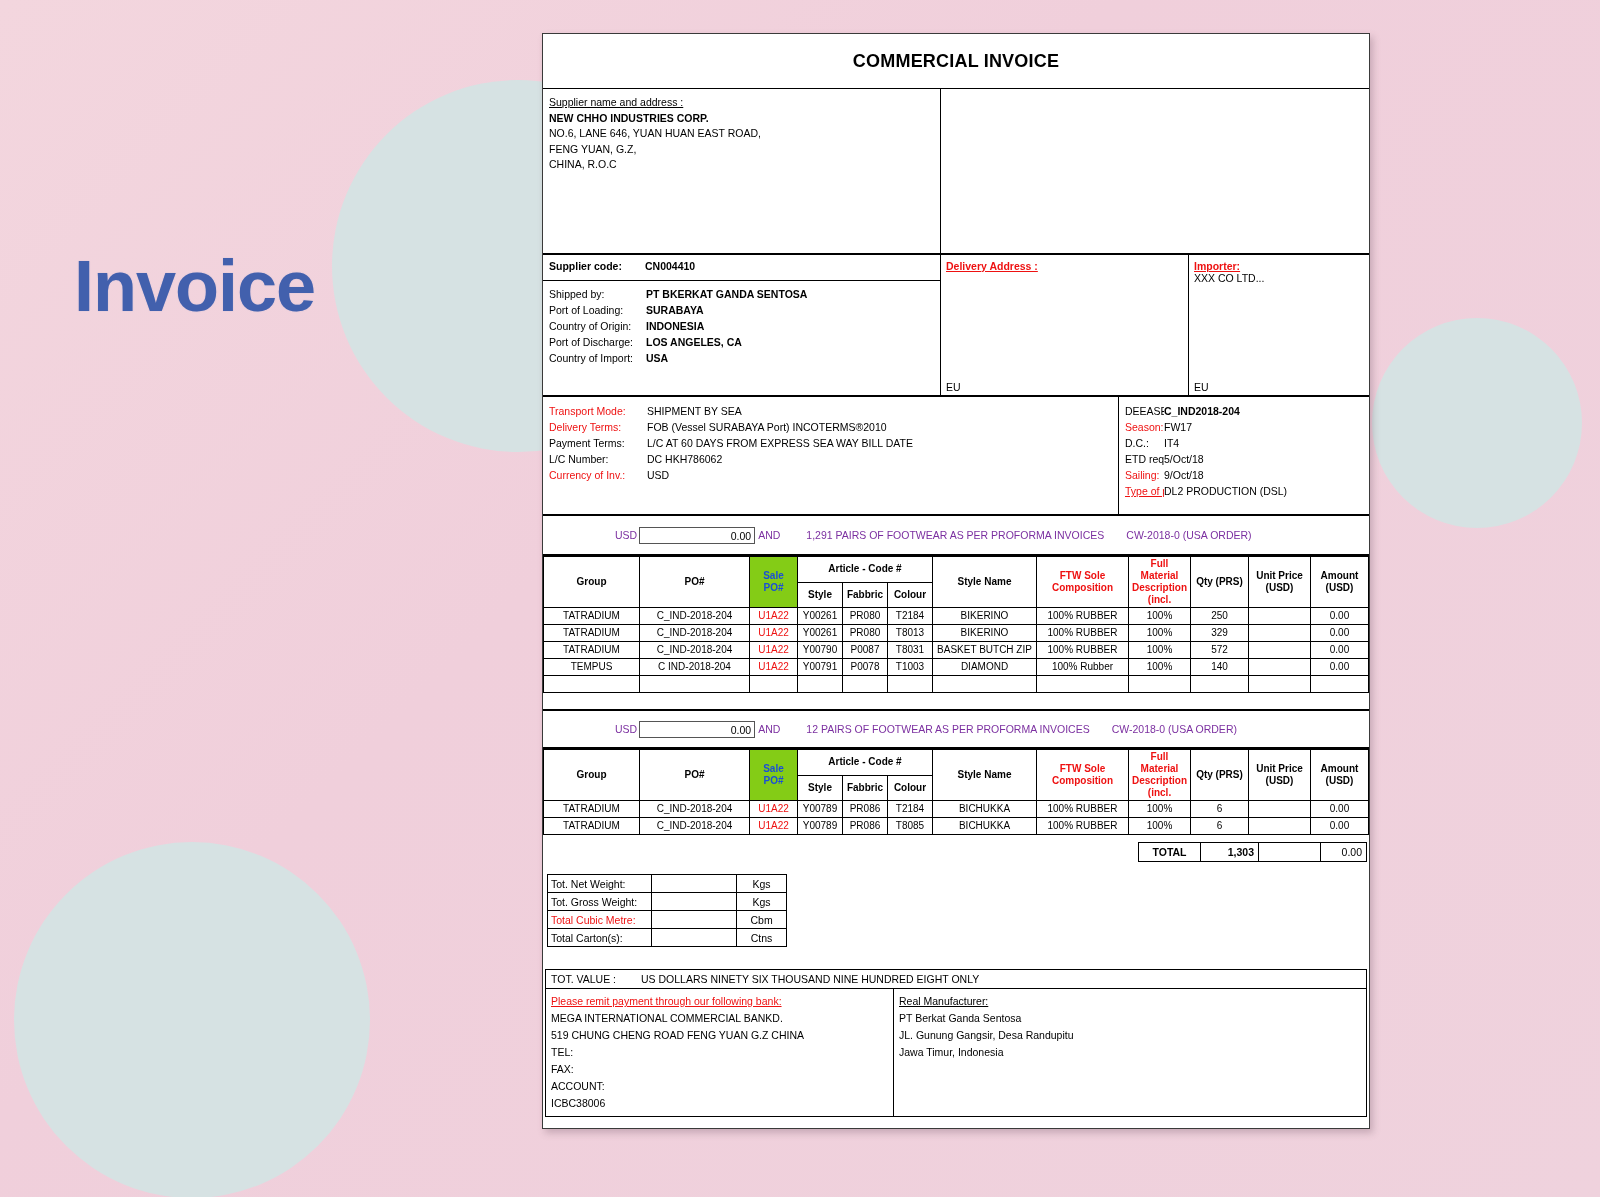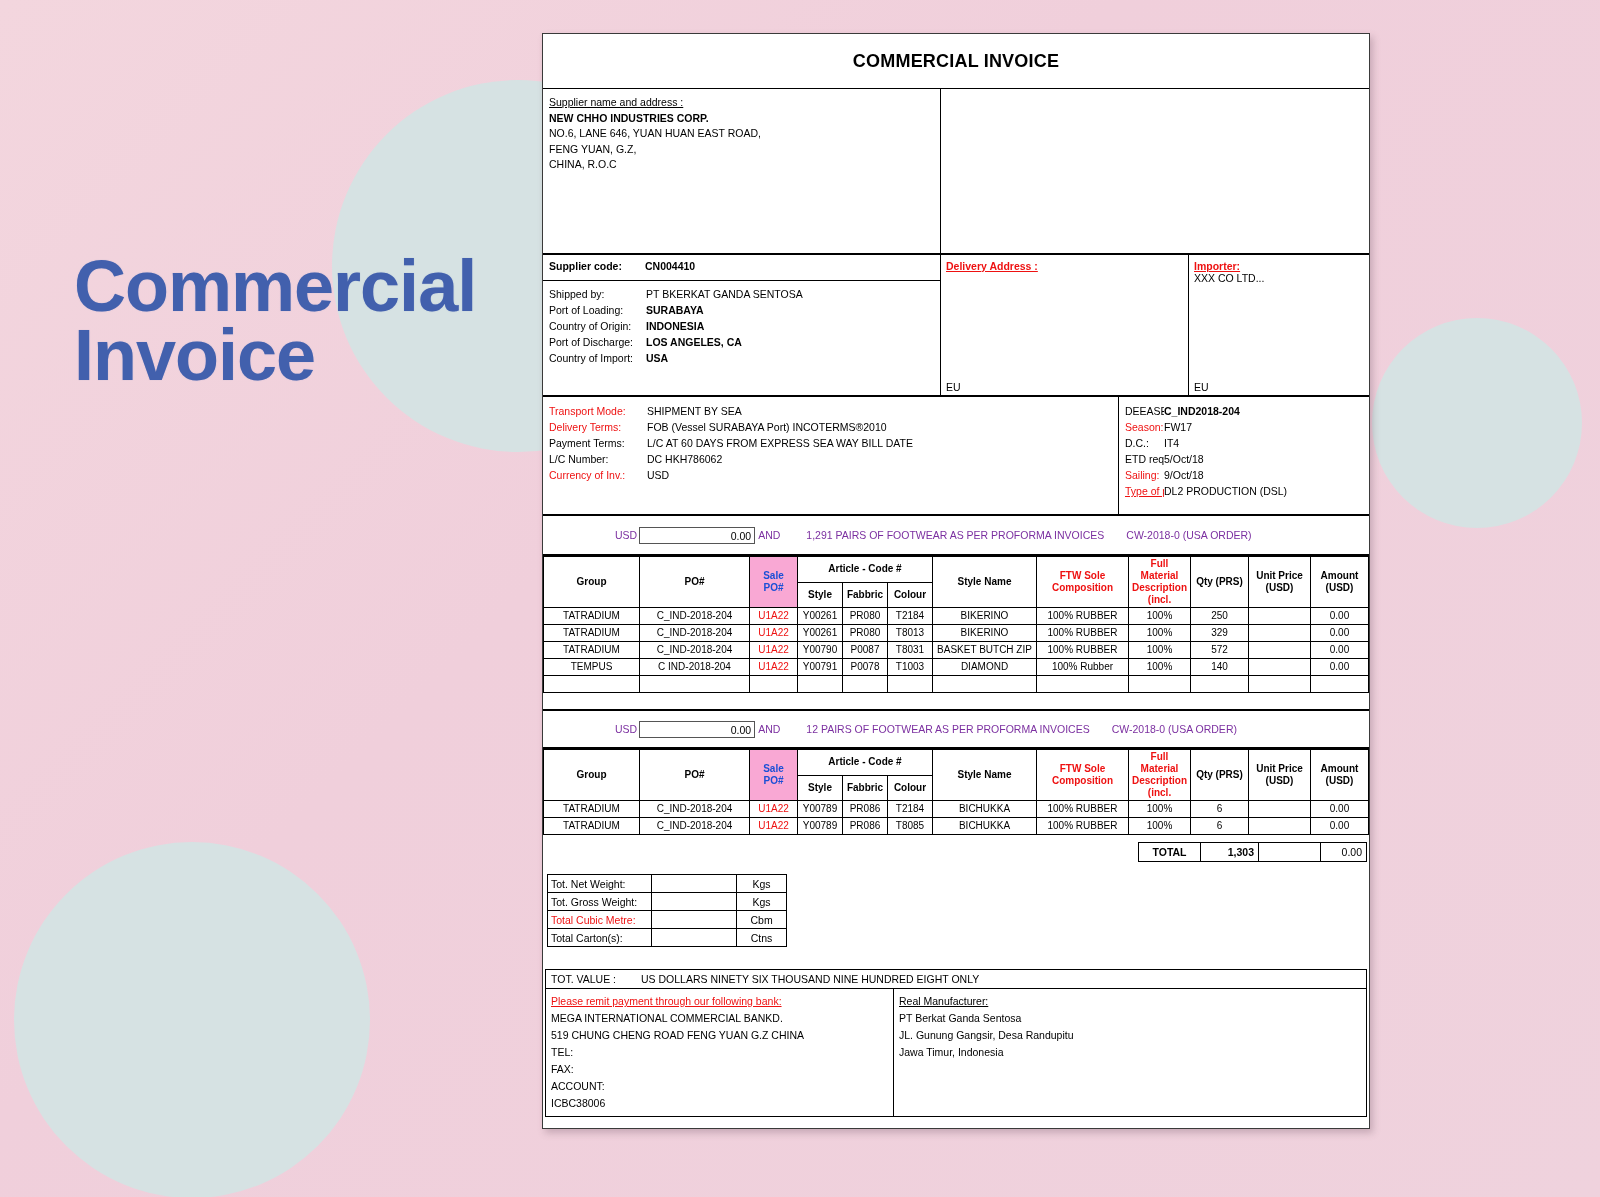--- a/index.html
+++ b/index.html
@@ -90,21 +90,21 @@
   .usd-box { width: 116px; height: 17px; border: 1px solid #555; text-align: right; padding-right: 3px; line-height: 16px; font-size: 10.5px; }
   .usd-strip .and { color:#7b2fa0; margin-left: 3px; }
   .usd-strip .phrase { color:#7b2fa0; margin-left: 26px; }
   .usd-strip .order { color:#7b2fa0; margin-left: 22px; }
 
   
   table.items { border-collapse: collapse; width: 100%; font-size: 10px; table-layout: fixed; }
   table.items th, table.items td { border: 1px solid #000; text-align: center; padding: 1px 2px; line-height: 12px; }
   table.items thead th { font-weight: bold; height: 46px; }
   table.items tbody td { height: 17px; white-space: nowrap; overflow: hidden; }
-  th.salepo { background: #f9a8d4; color: #1a4fd6; }
+  th.salepo { background: #84cc16; color: #1a4fd6; }
   th.redhdr { color: #ee1111; }
   td.salepo { color: #ee1111; }
   .col-group   { width: 96px; }
   .col-po      { width: 110px; }
   .col-salepo  { width: 48px; }
   .col-style   { width: 52px; }
   .col-fabric  { width: 60px; }
   .col-colour  { width: 50px; }
   .col-name    { width: 104px; }
   .col-sole    { width: 92px; }
@@ -144,21 +144,20 @@
   #bank-cell .line, #mfr-cell .line { line-height: 17px; white-space: nowrap; }
 </style>
 </head>
 <body>
 
 <div class="circle" id="circle-big-left"></div>
 <div class="circle" id="circle-right"></div>
 <div class="circle" id="circle-bottom"></div>
 
 <div id="cover-title">
-  <div>Commercial</div>
   <div>Invoice</div>
 </div>
 
 <div id="invoice-page">
 
   <div id="title-bar">
     <div id="doc-title">COMMERCIAL INVOICE</div>
   </div>
 
   <div id="header-block">
@@ -173,21 +172,21 @@
 
   <div id="ship-block">
     <div id="ship-left">
       <div id="supplier-code-cell">
         <span class="k">Supplier code:</span>
         <span class="v">CN004410</span>
       </div>
       <div id="ship-details">
         <div class="kv">
           <span class="k">Shipped by:</span>
-          <span class="v" style="font-weight:normal">PT BKERKAT GANDA SENTOSA</span>
+          <span class="v" style="font-weight:bold">PT BKERKAT GANDA SENTOSA</span>
         </div>
         <div class="kv">
           <span class="k">Port of Loading:</span>
           <span class="v">SURABAYA</span>
         </div>
         <div class="kv">
           <span class="k">Country of Origin:</span>
           <span class="v">INDONESIA</span>
         </div>
         <div class="kv">

